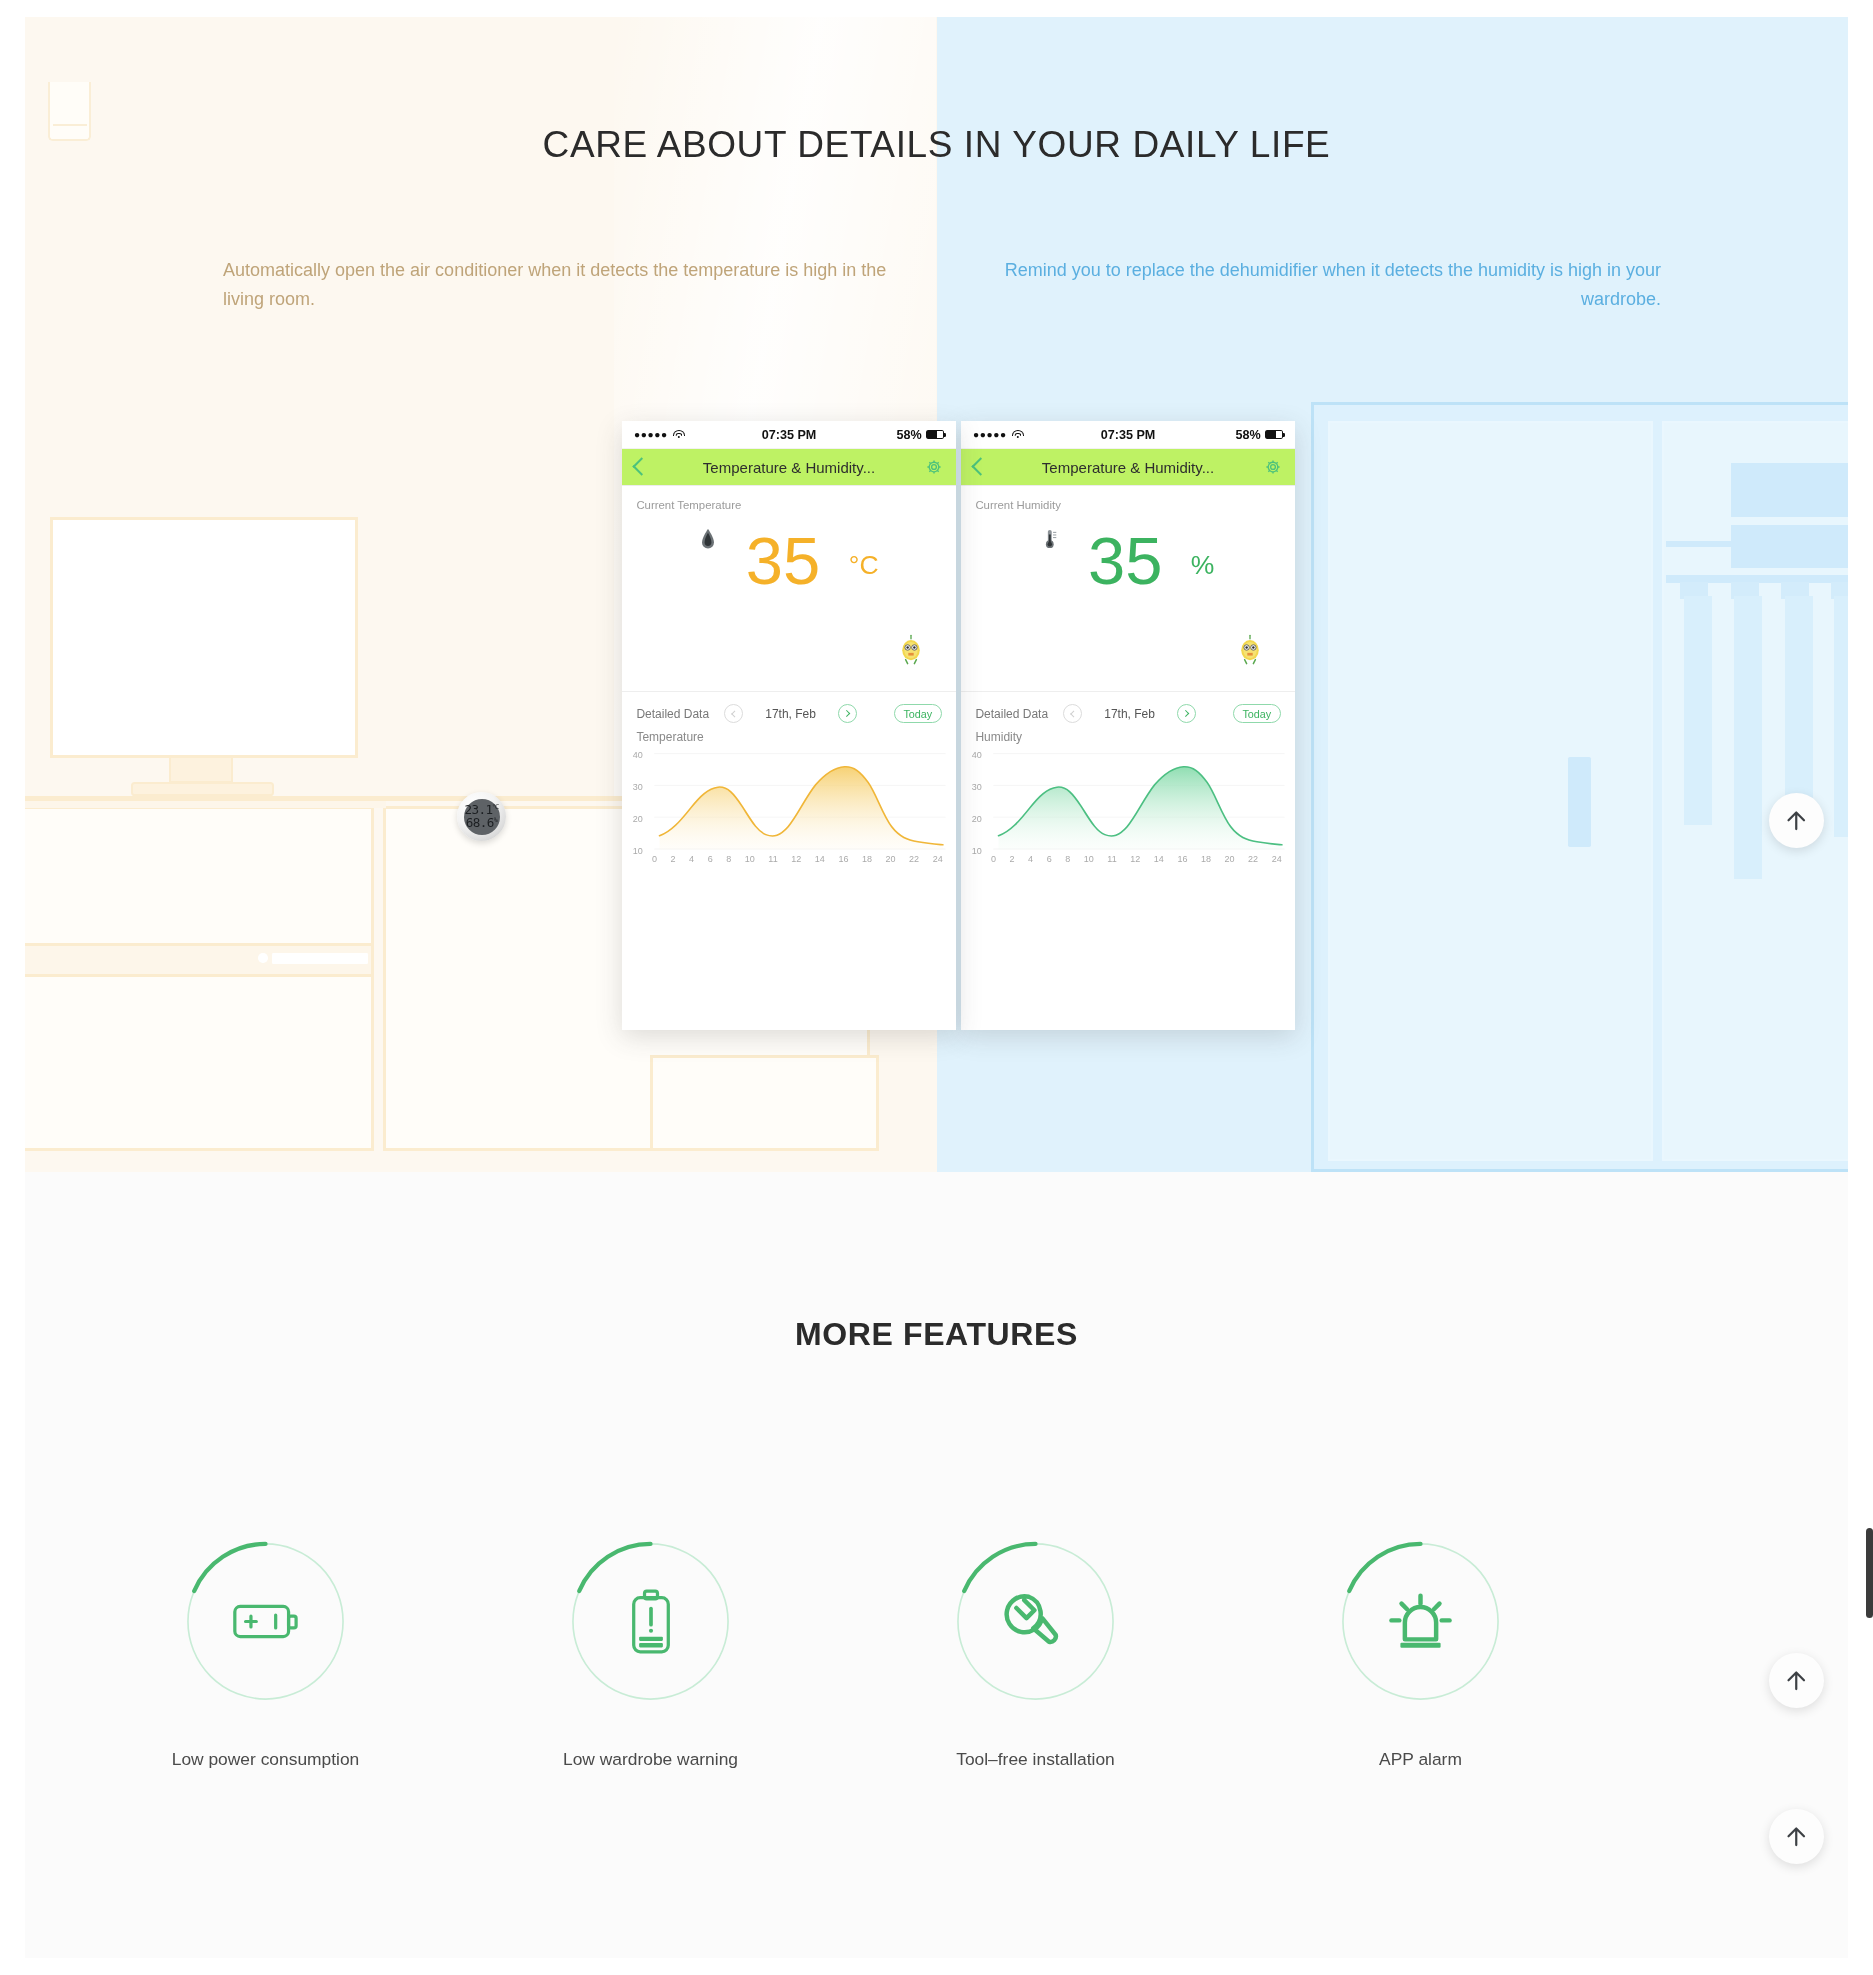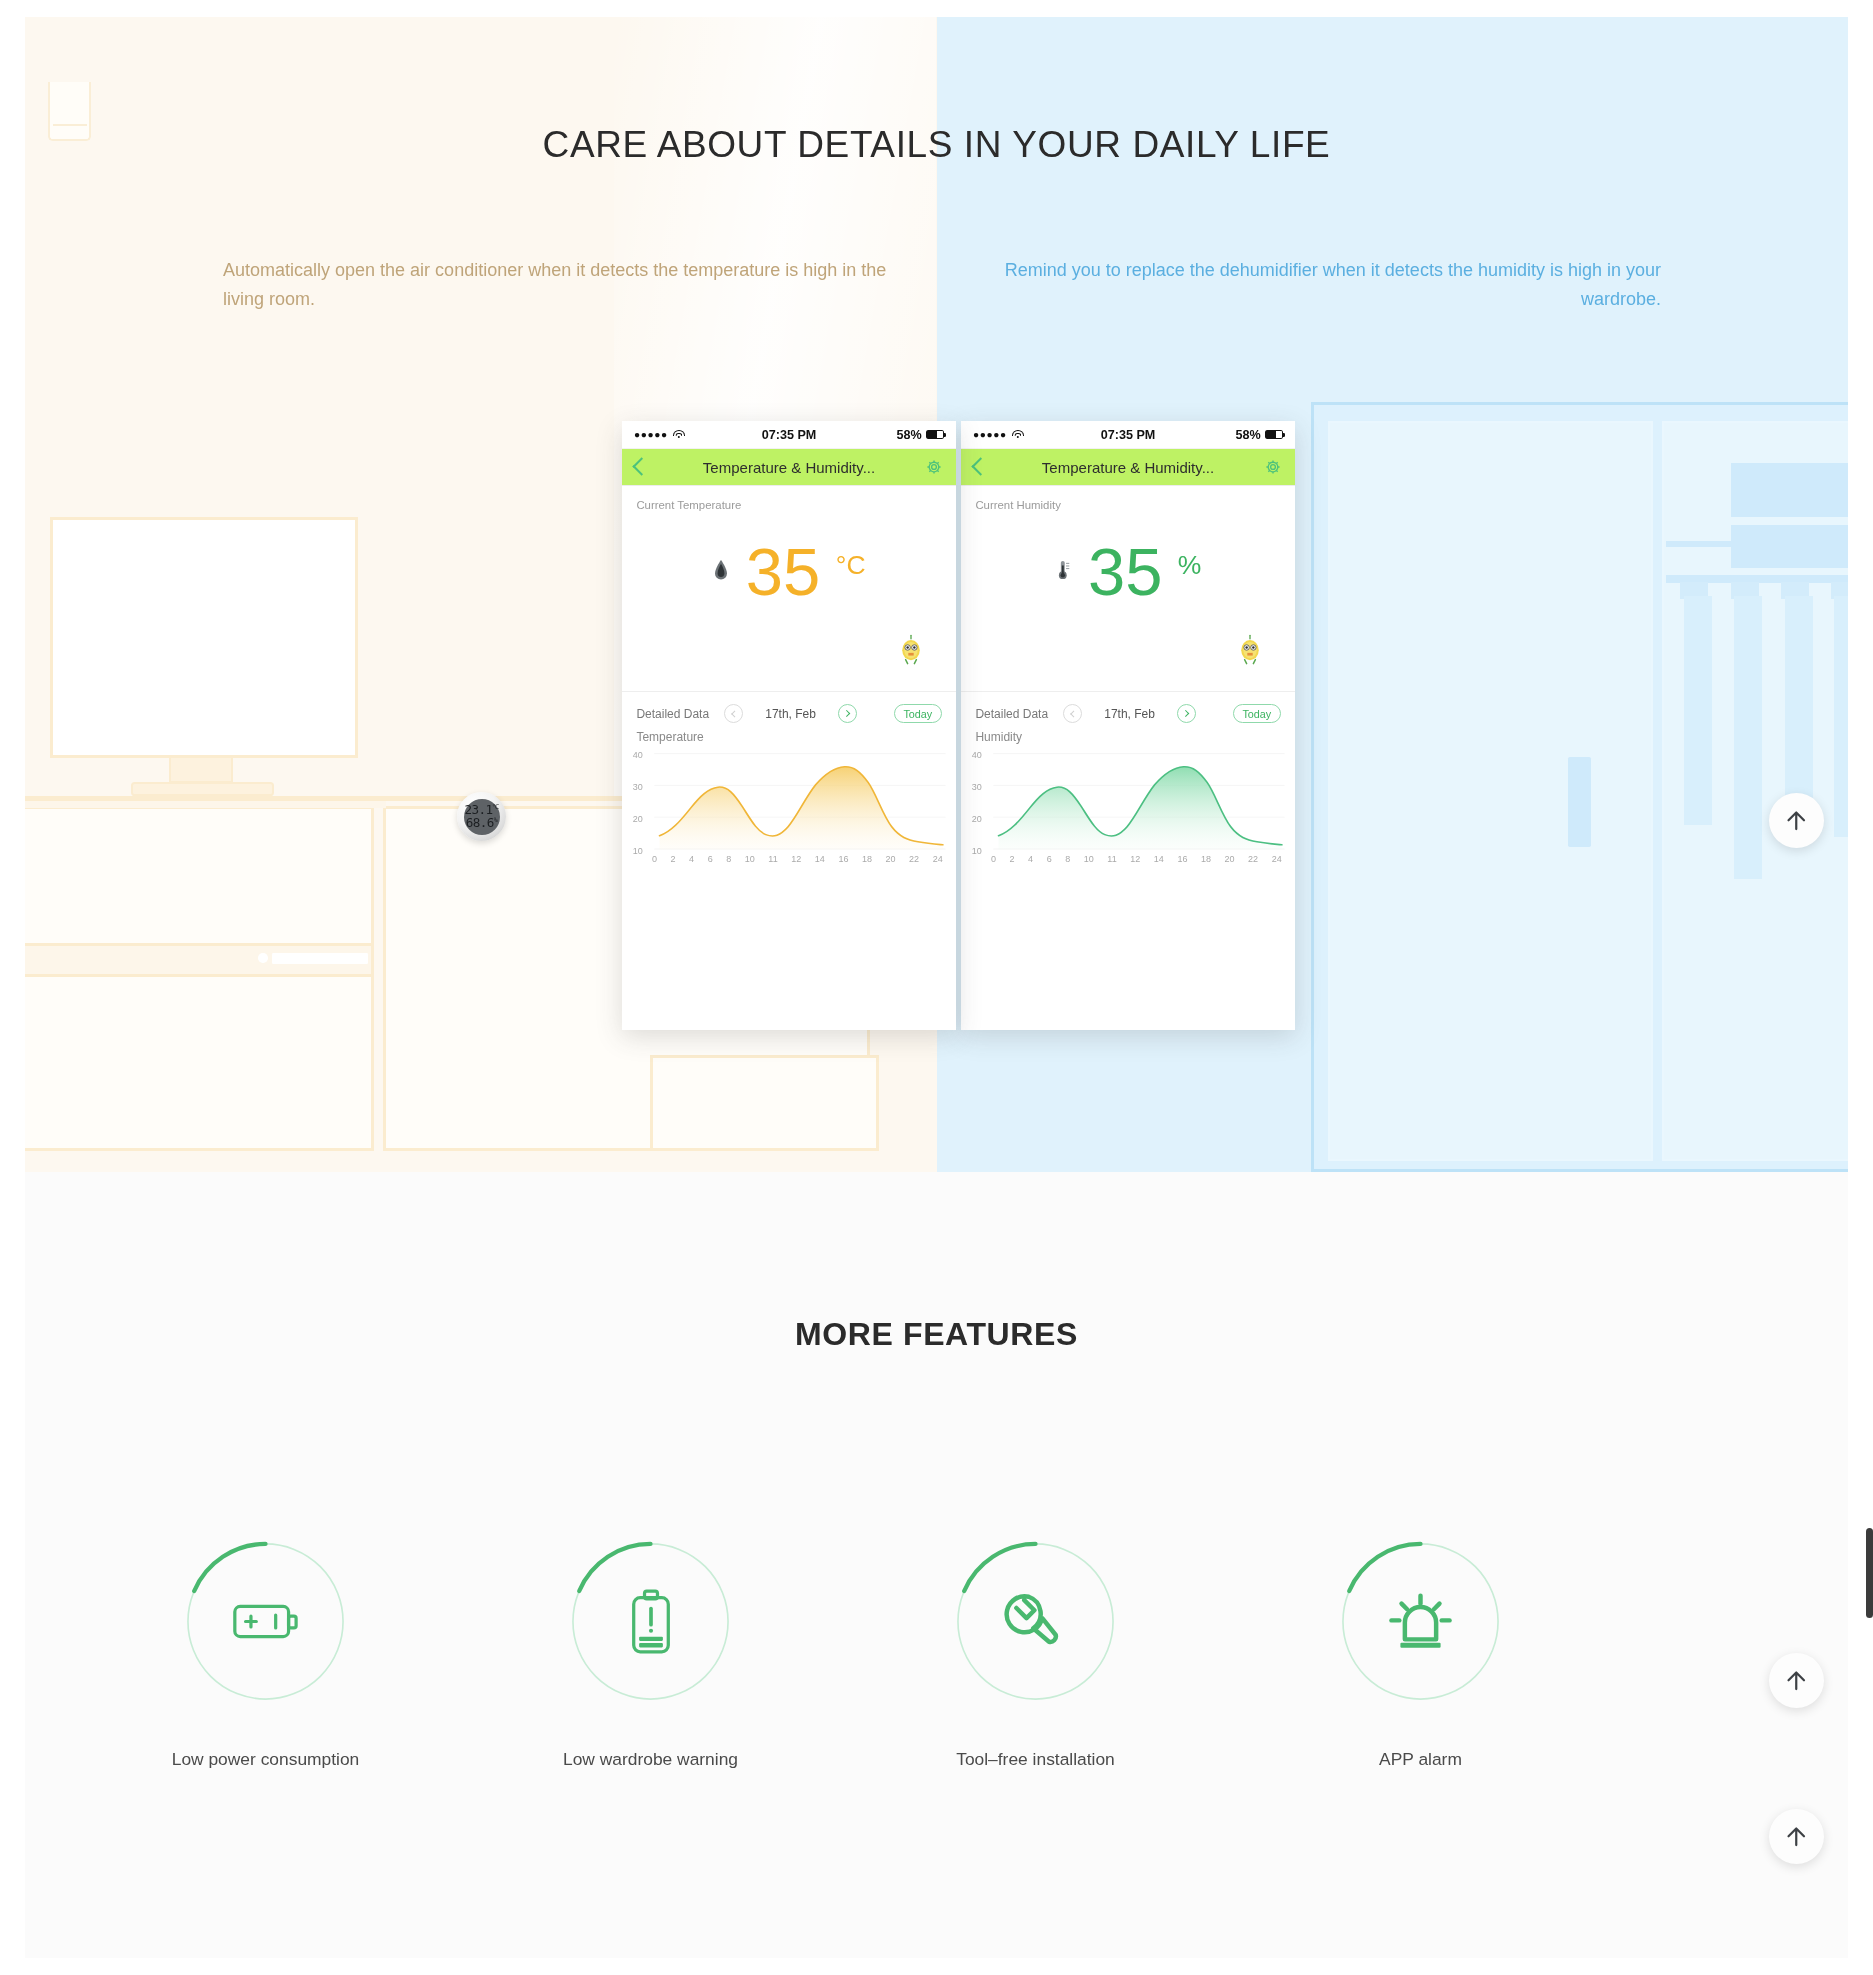--- a/index.html
+++ b/index.html
@@ -148,21 +148,21 @@
     background:#bef264; border-bottom: 0.6px solid #ececec; position: relative;
   }
   .nav-back { width: 13.2px; height: 13.2px; border-left: 2.4px solid #4cc27c; border-bottom: 2.4px solid #4cc27c;
               transform: rotate(45deg); }
   .nav-title { position:absolute; left:0; right:0; text-align:center; font-size: 15px; color:#2e2e2e; }
   .nav-gear { margin-left: auto; width: 18px; height: 18px; position: relative; z-index: 2;}
   .nav-gear svg { display:block; }
 
   .panel-sub { padding: 13.2px 14.4px 0; font-size: 11.4px; color: #9b9b9b; }
 
-  .big-read { display: flex; align-items: center; justify-content: center; gap: 13px;
+  .big-read { display: flex; justify-content: center; gap: 26px;
               margin-top: 15.6px; height: 90px; }
   .read-icon { width: 20.4px; height: 28px; position: relative; }
   .big-num { font-size: 67px; font-weight: 300; line-height: 1; }
   .big-unit { font-size: 26.5px; font-weight: 300; margin-left: 2.4px; align-self: flex-start; margin-top: 23px;}
   .temp-color { color: #f5b129; }
   .humi-color { color: #3cb360; }
 
   .mascot { width: 28px; height: 31px; margin: 17px 31px 0 auto; }
 
   .divider-row { margin-top: 26.5px; border-top: 0.6px solid #eee; }

